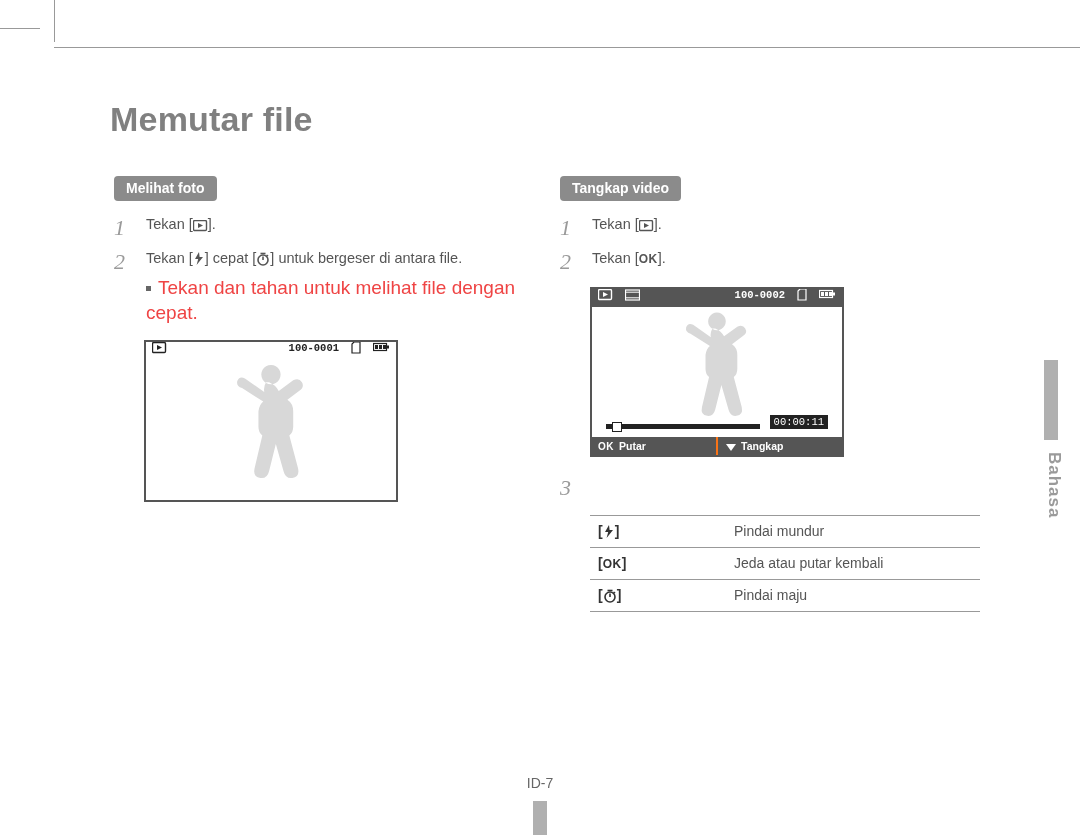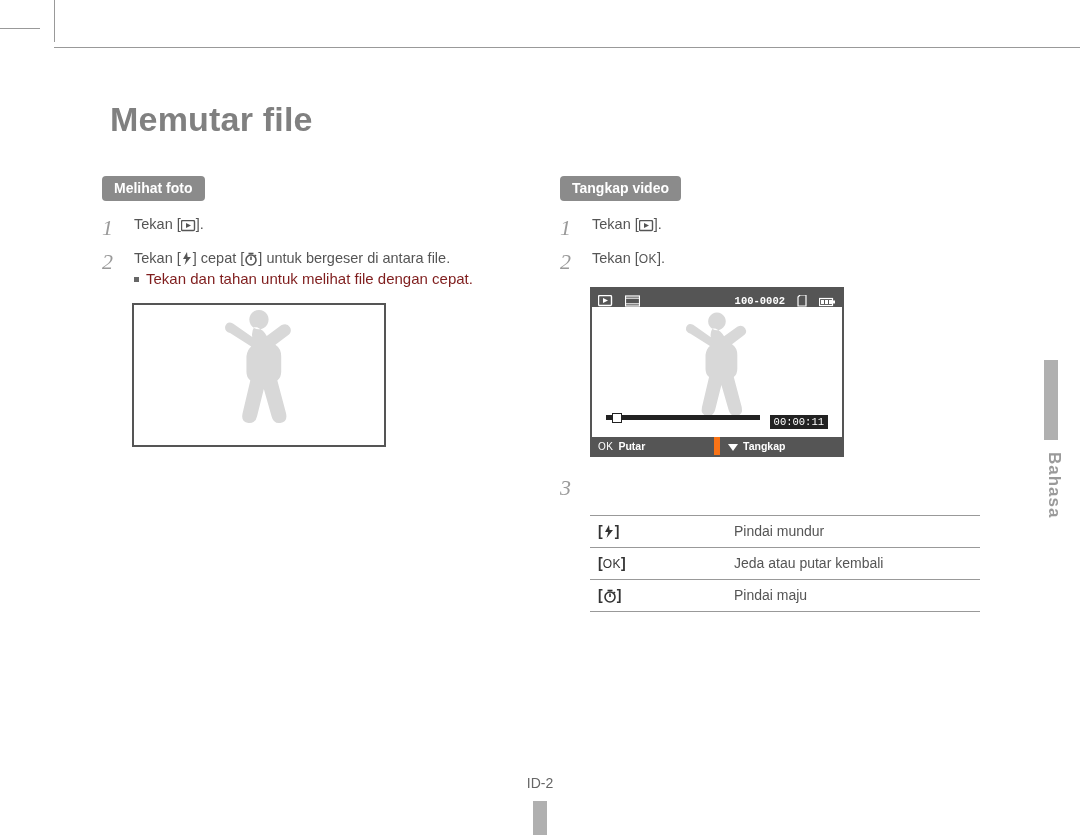--- a/index.html
+++ b/index.html
@@ -54,21 +54,21 @@
     font-weight: 700;
     color: var(--heading-gray);
     letter-spacing: 0.2px;
   }
 
   .col {
     position: absolute;
     top: 176px;
     width: 420px;
   }
-  .col.left  { left: 102px; }
+  .col.left  { left: 114px; }
   .col.right { left: 560px; }
 
   .pill {
     display: inline-block;
     background: var(--pill-bg);
     color: #fff;
     font-size: 14px;
     font-weight: 600;
     padding: 4px 12px 5px;
     border-radius: 4px;
@@ -95,22 +95,23 @@
     line-height: 1;
     padding-top: 2px;
   }
   .stepbody {
     font-size: 14.5px;
     color: #555;
     line-height: 1.35;
   }
   .stepbody .sub {
     display: block;
-    font-size: 15px;
-    color: #7f1d1d;
+    font-size: 19px;
+    color: #ef4444;
+    margin-top: 6px;
   }
   .bullet-sq {
     display: inline-block;
     width: 5px; height: 5px;
     background: #666;
     margin-right: 7px;
     vertical-align: middle;
   }
 
   
@@ -121,21 +122,21 @@
 
   
   .lcd {
     width: 250px;
     margin: 8px 0 0 30px;
     border: 2px solid #555;
   }
   .lcd .bar {
     height: 18px;
     display: flex;
-    align-items: flex-end;
+    align-items: flex-start;
     font-family: "Courier New", monospace;
     font-size: 10.5px;
     font-weight: 700;
     color: #222;
     padding: 0 6px;
     box-sizing: border-box;
     gap: 12px;
   }
   .lcd .bar .spacer { flex: 1; }
   .lcd.video .bar { background: #555; color: #fff; }
@@ -152,36 +153,36 @@
     font-weight: 700;
     display: flex;
   }
   .lcd .footer .seg {
     flex: 1;
     padding: 3px 6px;
     display: flex;
     align-items: center;
     gap: 5px;
   }
-  .lcd .footer .seg + .seg { border-left: 6px solid #f97316; }
+  .lcd .footer .seg + .seg { border-left: 2px solid #f97316; }
 
   
   .silhouette {
     position: absolute;
     left: 50%;
     top: 50%;
     transform: translate(-50%, -52%);
   }
 
   
   .progwrap {
     position: absolute;
     left: 14px; right: 14px; bottom: 8px;
     display: flex;
-    align-items: flex-start;
+    align-items: flex-end;
     gap: 10px;
   }
   .progwrap .track {
     flex: 1;
     height: 5px;
     background: #222;
     position: relative;
   }
   .progwrap .knob {
     position: absolute;
@@ -252,21 +253,21 @@
     left: 50%;
     transform: translateX(-50%);
     width: 14px;
     height: 34px;
     background: var(--tab-accent);
   }
 
   
   .ok-label {
     font-family: Arial, sans-serif;
-    font-weight: 400;
+    font-weight: 700;
     font-size: 12px;
     letter-spacing: 0.5px;
   }
 </style>
 </head>
 <body>
 
 <svg width="0" height="0" style="position:absolute">
   <defs>
     <g id="ic-play-box">
@@ -339,20 +340,33 @@
             </svg><span>] untuk bergeser di antara file.</span>
           <span class="sub">
             <span class="bullet-sq"></span><span>Tekan dan tahan untuk melihat file dengan cepat.</span>
           </span>
         </span>
       </li>
     </ol>
 
     
     <div class="lcd">
+      <div class="bar">
+        <svg width="15" height="12" style="color:#222">
+            <use href="#ic-play-box"></use>
+          </svg>
+        <span class="spacer"></span>
+        <span>100-0001</span>
+        <svg width="10" height="12" style="color:#222">
+            <use href="#ic-sd"></use>
+          </svg>
+        <svg width="17" height="10" style="color:#222">
+            <use href="#ic-batt"></use>
+          </svg>
+      </div>
       <div class="screen">
         <svg class="silhouette" width="110" height="140" viewBox="0 0 110 145">
             <use href="#silhouette-boy"></use>
           </svg>
       </div>
     </div>
   </div>
 
   <div class="col right">
     <span class="pill">Tangkap video</span>
@@ -441,15 +455,15 @@
               </svg>]</td>
         <td>Pindai maju</td>
       </tr>
     </tbody>
       </table>
   </div>
 
   <div class="sidetab"></div>
   <div class="sidelabel">Bahasa</div>
 
-  <div class="pagenum">ID-2</div>
+  <div class="pagenum">ID-7</div>
   <div class="pagestub"></div>
 </div>
 
 </body></html>

